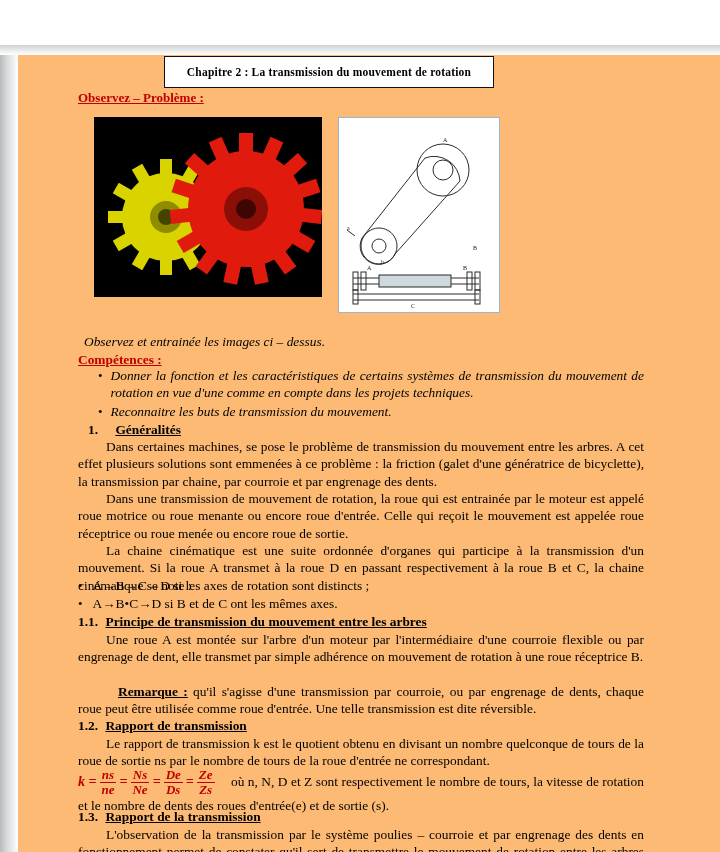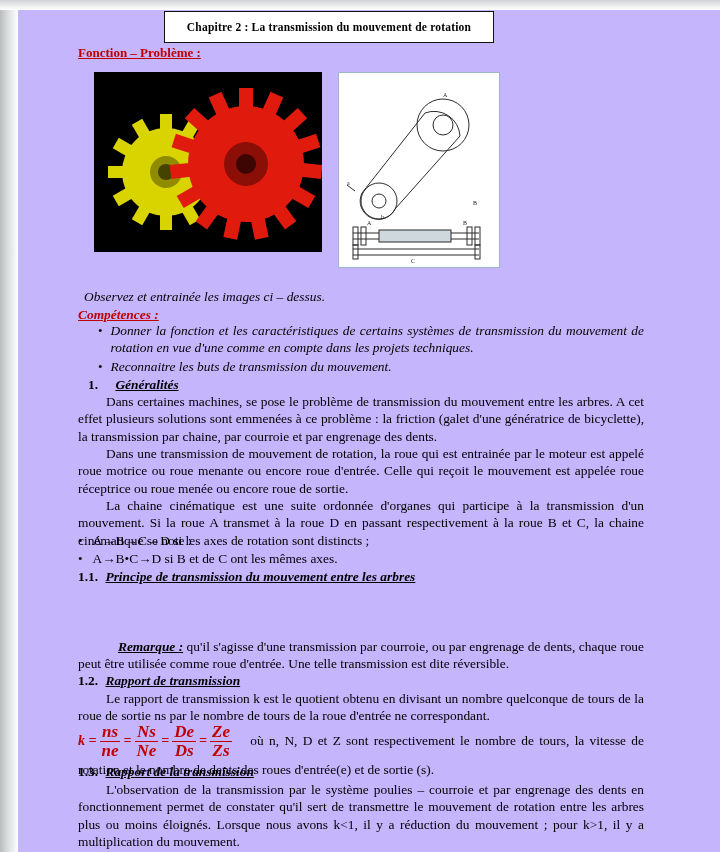--- a/index.html
+++ b/index.html
@@ -6,21 +6,22 @@
   body{
     width:720px;height:852px;
     background:#ffffff;
     font-family:"Liberation Serif", serif;
     color:#000;
     overflow:hidden;
     position:relative;
   }
   .page{
     position:absolute;inset:0;
-    background:#c4b5fd;
+    background:#fdba74;
+    margin-top:45px;
   }
   
   .edge-left{
     position:absolute;left:0;top:0;width:18px;height:852px;
     background:linear-gradient(90deg,#b9bcbe 0%, #d9dbdc 40%, #eef0f0 75%, #ffffff 100%);
   }
   .edge-top{
     position:absolute;left:0;top:0;width:720px;height:10px;
     background:linear-gradient(180deg,#cfd2d3 0%, #f2f3f3 70%, #ffffff 100%);
   }
@@ -59,32 +60,32 @@
     position:absolute;
     font-family:"Liberation Serif", serif;
     font-size:13.4px;
     line-height:17.4px;
     text-align:justify;
     color:#000;
   }
   .italic{font-style:italic;}
   .red{color:#c00000;}
   .bold{font-weight:bold;}
-  .u{text-decoration:underline;font-style:italic;}
+  .u{text-decoration:underline;}
   .indent{text-indent:28px;}
   .dot{
     display:inline-block;
     font-size:13px;line-height:17px;
   }
   .num-head{
     font-weight:bold;font-size:13.4px;
   }
   .frac{
     display:inline-flex;flex-direction:column;align-items:center;
-    vertical-align:middle;line-height:1.05;font-size:17px;
+    vertical-align:middle;line-height:1.05;font-size:13px;
     margin:0 3px;
   }
   .frac .num{border-bottom:1.2px solid #c00000;padding:0 2px;}
   .frac .den{padding:0 2px;}
   .formula{
     color:#c00000;font-weight:bold;font-style:italic;font-size:14px;
     display:inline-flex;align-items:center;
   }
   
   svg{display:block;}
@@ -93,21 +94,21 @@
 <body>
 
 <div class="page">
   <div class="edge-left"></div>
   <div class="edge-top"></div>
 
   <div class="title-box">
     <span>Chapitre 2 : La transmission du mouvement de rotation</span>
   </div>
 
-  <div class="sit-prob">Fonction – Problème :</div>
+  <div class="sit-prob">Observez – Problème :</div>
 
   <div class="vline"></div>
 
   <div class="img-gears">
     <svg width="228" height="180" viewBox="0 0 228 180">
       <rect x="0" y="0" width="228" height="180" fill="#000000"></rect>
       <g transform="translate(72,100)">
         <g fill="#d9d400">
           <circle cx="0" cy="0" r="44"></circle>
           <g>
@@ -235,20 +236,21 @@
       <span class="dot">•</span>
       <span style="flex:1;">A→B•C→D si B et de C ont les mêmes axes.</span>
     </div>
   </div>
 
   <div class="txt" style="left:78px;top:568px;width:566px;">
     <span class="num-head">1.1.</span>
     <span class="num-head u" style="margin-left:4px;">Principe de transmission du mouvement entre les arbres</span>
   </div>
 
+  <div class="txt indent" style="left:78px;top:586px;width:566px;">Une roue A est montée sur l'arbre d'un moteur par l'intermédiaire d'une courroie flexible ou par engrenage de dent, elle transmet par simple adhérence on mouvement de rotation à une roue réceptrice B.</div>
 
   <div class="txt" style="left:78px;top:638px;width:566px;">
     <span style="display:inline-block;width:40px;"></span><span class="bold u">Remarque :</span>
     <span>qu'il s'agisse d'une transmission par courroie, ou par engrenage de dents, chaque roue peut être utilisée comme roue d'entrée. Une telle transmission est dite réversible.</span>
   </div>
 
   <div class="txt" style="left:78px;top:672px;width:566px;">
     <span class="num-head">1.2.</span>
     <span class="num-head u" style="margin-left:4px;">Rapport de transmission</span>
   </div>

